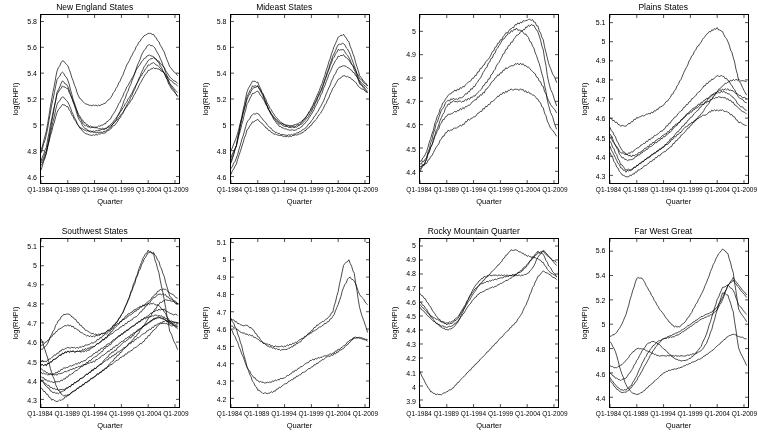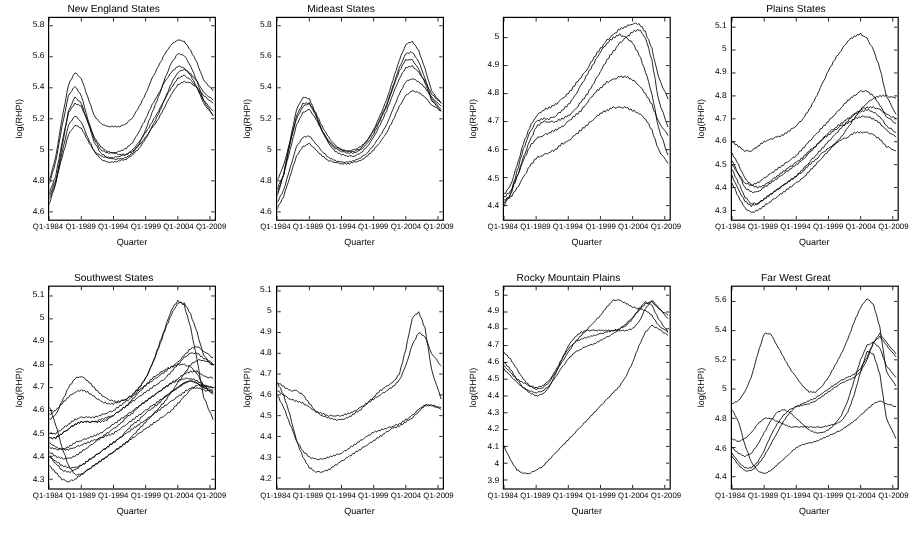--- a/index.html
+++ b/index.html
@@ -399,21 +399,21 @@
       <div class="xtick" style="left: 40px; top: 186px;">Q1-1984</div>
       <div class="xtick" style="left: 67.1845px; top: 186px;">Q1-1989</div>
       <div class="xtick" style="left: 94.3689px; top: 186px;">Q1-1994</div>
       <div class="xtick" style="left: 121.553px; top: 186px;">Q1-1999</div>
       <div class="xtick" style="left: 148.738px; top: 186px;">Q1-2004</div>
       <div class="xtick" style="left: 175.922px; top: 186px;">Q1-2009</div>
       <div class="ylabel" style="top: 99px;">log(RHPI)</div>
       <div class="xlabel" style="top: 197px;">Quarter</div>
     </div>
     <div class="panel">
-      <div class="title">Rocky Mountain Plains</div>
+      <div class="title">Rocky Mountain Quarter</div>
       <div class="plotbox">
         <svg viewBox="0 0 140 170" preserveAspectRatio="none">
           <path d="M0.00,55.10 L1.36,57.11 L2.72,57.52 L4.08,59.97 L5.44,60.41 L6.80,63.60 L8.16,64.77 L9.51,67.37 L10.87,68.89 L12.23,71.84 L13.59,73.71 L14.95,75.43 L16.31,77.73 L17.67,79.17 L19.03,81.20 L20.39,81.60 L21.75,83.86 L23.11,83.78 L24.47,85.56 L25.83,85.32 L27.18,86.97 L28.54,85.54 L29.90,85.99 L31.26,85.41 L32.62,85.46 L33.98,83.76 L35.34,82.70 L36.70,82.27 L38.06,80.80 L39.42,78.91 L40.78,75.98 L42.14,74.93 L43.50,71.86 L44.85,70.68 L46.21,67.49 L47.57,66.15 L48.93,63.18 L50.29,62.07 L51.65,59.34 L53.01,57.18 L54.37,54.89 L55.73,53.16 L57.09,51.30 L58.45,48.35 L59.81,46.84 L61.17,44.93 L62.52,44.48 L63.88,41.99 L65.24,41.56 L66.60,39.10 L67.96,38.69 L69.32,36.69 L70.68,35.96 L72.04,33.65 L73.40,32.60 L74.76,31.48 L76.12,29.99 L77.48,28.44 L78.83,26.51 L80.19,26.06 L81.55,23.86 L82.91,22.80 L84.27,19.98 L85.63,19.20 L86.99,16.46 L88.35,16.12 L89.71,13.83 L91.07,12.76 L92.43,10.84 L93.79,11.56 L95.15,11.45 L96.50,10.91 L97.86,11.22 L99.22,11.81 L100.58,13.24 L101.94,12.90 L103.30,14.51 L104.66,14.33 L106.02,16.12 L107.38,15.97 L108.74,17.56 L110.10,16.87 L111.46,17.92 L112.82,18.20 L114.17,18.82 L115.53,18.67 L116.89,18.88 L118.25,19.98 L119.61,19.81 L120.97,21.25 L122.33,21.41 L123.69,23.55 L125.05,23.64 L126.41,26.77 L127.77,27.86 L129.13,30.66 L130.49,32.02 L132.52,34.40 L134.56,35.33 L136.60,36.57 L138.64,38.25" fill="none" stroke="#000000" stroke-width="0.7" vector-effect="non-scaling-stroke"></path>
           <path d="M0.00,66.16 L1.36,68.12 L2.72,69.65 L4.08,70.34 L5.44,72.26 L6.80,73.33 L8.16,75.62 L9.51,75.96 L10.87,78.35 L12.23,78.06 L13.59,79.82 L14.95,79.82 L16.31,81.31 L17.67,81.05 L19.03,82.27 L20.39,83.12 L21.75,83.90 L23.11,83.96 L24.47,83.94 L25.83,85.19 L27.18,84.86 L28.54,85.09 L29.90,83.73 L31.26,84.41 L32.62,83.08 L33.98,83.08 L35.34,81.06 L36.70,80.48 L38.06,78.81 L39.42,77.51 L40.78,75.12 L42.14,72.60 L43.50,70.64 L44.85,68.19 L46.21,66.32 L47.57,62.83 L48.93,61.19 L50.29,58.28 L51.65,57.22 L53.01,54.15 L54.37,52.97 L55.73,50.48 L57.09,49.87 L58.45,48.22 L59.81,47.21 L61.17,45.87 L62.52,45.16 L63.88,45.08 L65.24,43.97 L66.60,43.85 L67.96,42.69 L69.32,43.41 L70.68,42.11 L72.04,42.70 L73.40,41.28 L74.76,41.71 L76.12,40.52 L77.48,41.18 L78.83,40.21 L80.19,39.83 L81.55,39.30 L82.91,39.35 L84.27,39.26 L85.63,38.08 L86.99,38.33 L88.35,37.50 L89.71,38.10 L91.07,36.68 L92.43,37.31 L93.79,35.91 L95.15,36.57 L96.50,35.62 L97.86,35.96 L99.22,34.36 L100.58,34.02 L101.94,33.60 L103.30,32.83 L104.66,31.27 L106.02,29.34 L107.38,28.89 L108.74,26.70 L110.10,25.28 L111.46,22.10 L112.82,20.97 L114.17,17.88 L115.53,17.54 L116.89,15.24 L118.25,14.18 L119.61,12.26 L120.97,13.69 L122.33,14.28 L123.69,14.46 L125.05,15.47 L126.41,18.18 L127.77,21.74 L129.13,23.52 L130.49,27.26 L132.52,29.21 L134.56,33.12 L136.60,35.09 L138.64,38.25" fill="none" stroke="#000000" stroke-width="0.7" vector-effect="non-scaling-stroke"></path>
           <path d="M0.00,68.88 L1.36,71.37 L2.72,71.91 L4.08,73.67 L5.44,74.59 L6.80,76.73 L8.16,78.03 L9.51,78.91 L10.87,80.64 L12.23,81.58 L13.59,83.37 L14.95,83.37 L16.31,85.34 L17.67,85.17 L19.03,86.95 L20.39,86.80 L21.75,88.40 L23.11,87.70 L24.47,88.76 L25.83,89.03 L27.18,89.66 L28.54,88.80 L29.90,88.29 L31.26,88.69 L32.62,87.81 L33.98,87.12 L35.34,85.16 L36.70,85.18 L38.06,83.14 L39.42,82.38 L40.78,79.57 L42.14,78.47 L43.50,75.94 L44.85,74.77 L46.21,72.17 L47.57,69.86 L48.93,67.70 L50.29,66.19 L51.65,64.82 L53.01,62.14 L54.37,61.08 L55.73,59.05 L57.09,58.65 L58.45,56.20 L59.81,55.76 L61.17,53.99 L62.52,54.22 L63.88,53.06 L65.24,52.94 L66.60,51.42 L67.96,50.94 L69.32,50.67 L70.68,49.76 L72.04,49.41 L73.40,48.42 L74.76,49.09 L76.12,47.88 L77.48,47.98 L78.83,46.20 L80.19,46.42 L81.55,44.78 L82.91,45.14 L84.27,43.64 L85.63,43.14 L86.99,42.05 L88.35,41.95 L89.71,41.28 L91.07,39.91 L92.43,39.63 L93.79,38.30 L95.15,38.07 L96.50,35.93 L97.86,35.82 L99.22,33.79 L100.58,33.80 L101.94,31.97 L103.30,31.73 L104.66,29.31 L106.02,28.48 L107.38,27.12 L108.74,25.85 L110.10,24.06 L111.46,22.35 L112.82,21.78 L114.17,19.73 L115.53,18.83 L116.89,16.44 L118.25,16.08 L119.61,13.68 L120.97,14.38 L122.33,13.03 L123.69,13.23 L125.05,12.21 L126.41,14.50 L127.77,15.58 L129.13,16.67 L130.49,18.19 L132.52,19.72 L134.56,21.67 L136.60,22.10 L138.64,24.08" fill="none" stroke="#000000" stroke-width="0.7" vector-effect="non-scaling-stroke"></path>
           <path d="M0.00,63.88 L1.36,64.74 L2.72,67.15 L4.08,67.51 L5.44,69.91 L6.80,70.98 L8.16,74.08 L9.51,75.69 L10.87,78.45 L12.23,79.37 L13.59,81.44 L14.95,83.58 L16.31,85.21 L17.67,86.20 L19.03,86.69 L20.39,88.75 L21.75,88.99 L23.11,90.46 L24.47,90.11 L25.83,91.78 L27.18,91.53 L28.54,92.26 L29.90,91.07 L31.26,90.99 L32.62,90.20 L33.98,89.44 L35.34,87.99 L36.70,85.97 L38.06,84.93 L39.42,81.90 L40.78,79.85 L42.14,75.94 L43.50,74.04 L44.85,69.93 L46.21,67.81 L47.57,63.81 L48.93,61.48 L50.29,57.62 L51.65,55.43 L53.01,52.59 L54.37,49.96 L55.73,47.75 L57.09,45.76 L58.45,44.79 L59.81,42.43 L61.17,41.82 L62.52,39.82 L63.88,39.83 L65.24,37.78 L66.60,38.46 L67.96,37.09 L69.32,37.35 L70.68,36.28 L72.04,37.20 L73.40,36.79 L74.76,36.54 L76.12,36.57 L77.48,36.75 L78.83,37.23 L80.19,36.27 L81.55,37.03 L82.91,36.36 L84.27,37.40 L85.63,36.39 L86.99,37.36 L88.35,36.29 L89.71,37.19 L91.07,36.81 L92.43,37.33 L93.79,36.58 L95.15,36.74 L96.50,37.24 L97.86,36.97 L99.22,37.05 L100.58,36.35 L101.94,37.40 L103.30,36.51 L104.66,37.01 L106.02,35.58 L107.38,36.11 L108.74,34.85 L110.10,34.49 L111.46,32.35 L112.82,31.06 L114.17,29.33 L115.53,27.04 L116.89,24.31 L118.25,20.76 L119.61,18.42 L120.97,16.31 L122.33,15.42 L123.69,12.57 L125.05,11.76 L126.41,12.19 L127.77,14.65 L129.13,15.36 L130.49,17.56 L132.52,19.07 L134.56,22.06 L136.60,24.68 L138.64,26.92" fill="none" stroke="#000000" stroke-width="0.7" vector-effect="non-scaling-stroke"></path>
           <path d="M0.00,134.07 L1.36,137.69 L2.72,140.32 L4.08,142.70 L5.44,145.75 L6.80,147.86 L8.16,150.63 L9.51,151.73 L10.87,154.71 L12.23,154.60 L13.59,156.38 L14.95,156.17 L16.31,157.81 L17.67,156.74 L19.03,157.51 L20.39,157.33 L21.75,157.69 L23.11,156.39 L24.47,155.63 L25.83,155.60 L27.18,154.44 L28.54,154.02 L29.90,152.47 L31.26,152.84 L32.62,151.18 L33.98,150.73 L35.34,148.25 L36.70,147.58 L38.06,145.35 L39.42,144.93 L40.78,142.95 L42.14,141.45 L43.50,139.91 L44.85,138.85 L46.21,137.74 L47.57,135.46 L48.93,134.69 L50.29,132.75 L51.65,132.31 L53.01,129.84 L54.37,129.41 L55.73,126.94 L57.09,126.51 L58.45,124.55 L59.81,123.79 L61.17,121.50 L62.52,120.41 L63.88,119.34 L65.24,117.81 L66.60,116.29 L67.96,114.32 L69.32,113.90 L70.68,111.67 L72.04,111.00 L73.40,108.52 L74.76,108.08 L76.12,105.71 L77.48,105.37 L78.83,103.10 L80.19,101.98 L81.55,100.10 L82.91,99.38 L84.27,97.89 L85.63,95.90 L86.99,94.83 L88.35,93.24 L89.71,92.59 L91.07,90.11 L92.43,89.61 L93.79,87.28 L95.15,86.94 L96.50,84.70 L97.86,84.15 L99.22,80.99 L100.58,79.53 L101.94,77.36 L103.30,75.47 L104.66,72.18 L106.02,69.15 L107.38,67.09 L108.74,63.70 L110.10,60.58 L111.46,56.11 L112.82,53.65 L114.17,49.13 L115.53,47.32 L116.89,43.46 L118.25,41.26 L119.61,37.70 L120.97,37.21 L122.33,35.36 L123.69,33.72 L125.05,32.30 L126.41,33.23 L127.77,34.38 L129.13,34.15 L130.49,35.60 L132.52,36.37 L134.56,38.82 L136.60,39.21 L138.64,41.08" fill="none" stroke="#000000" stroke-width="0.7" vector-effect="non-scaling-stroke"></path>
           <line x1="0" x2="3" y1="162.91666666666669" y2="162.91666666666669" stroke="#000" stroke-width="0.7" vector-effect="non-scaling-stroke"></line>
           <line x1="140" x2="137" y1="162.91666666666669" y2="162.91666666666669" stroke="#000" stroke-width="0.7" vector-effect="non-scaling-stroke"></line>
           <line x1="0" x2="3" y1="148.75" y2="148.75" stroke="#000" stroke-width="0.7" vector-effect="non-scaling-stroke"></line>

